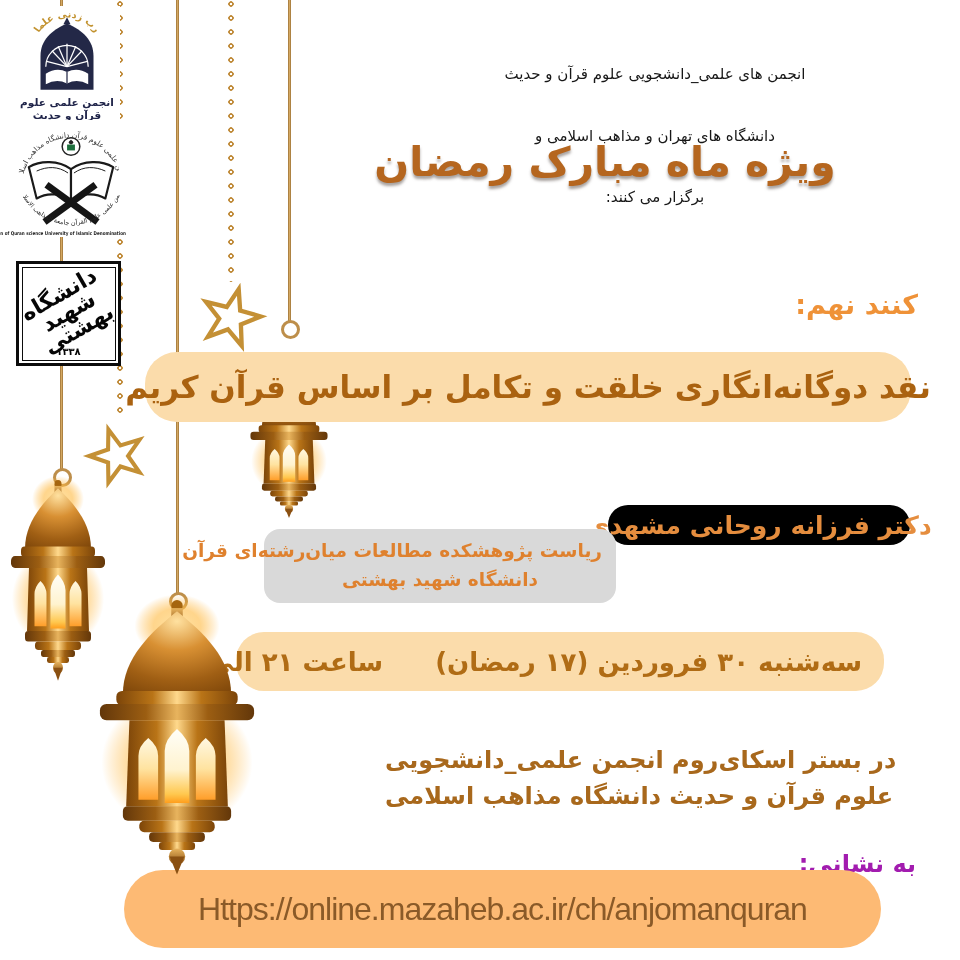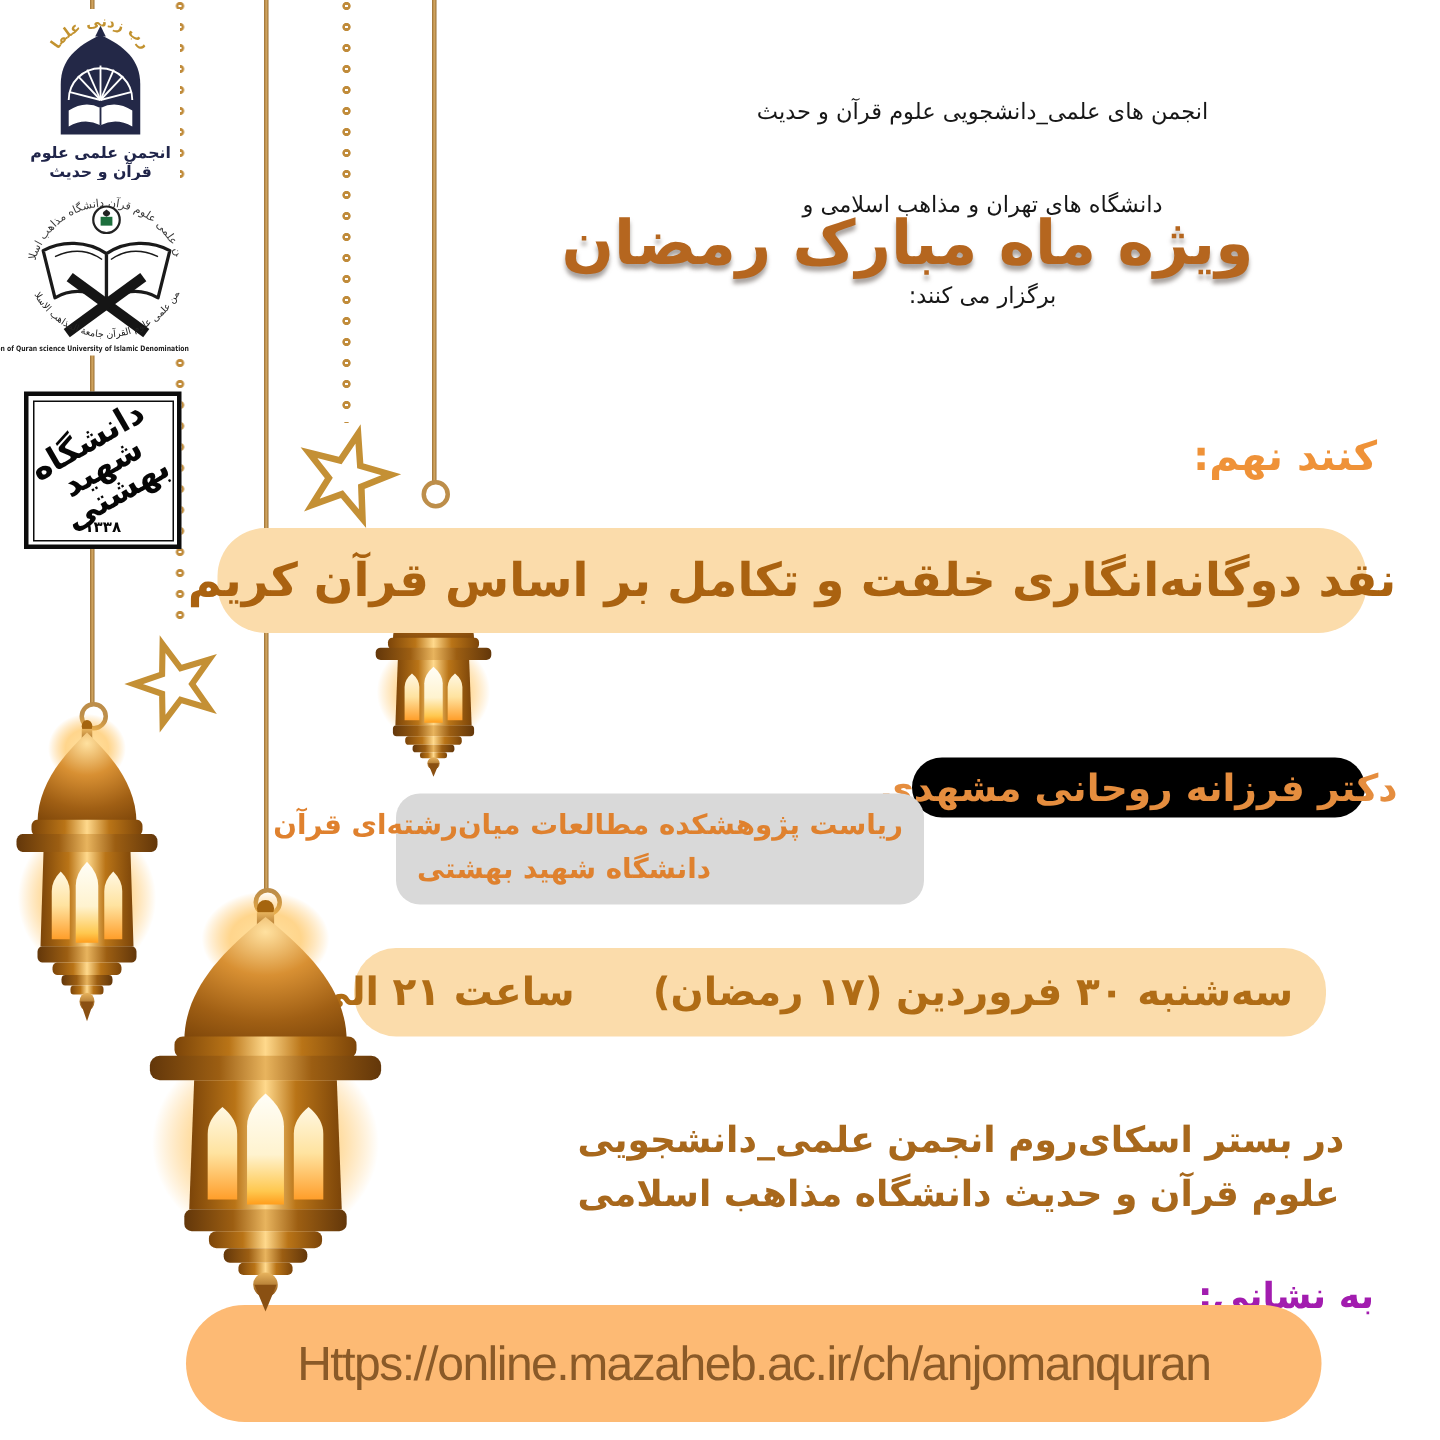--- a/index.html
+++ b/index.html
@@ -57,21 +57,21 @@
   .title-band{left:145px;top:352px;width:766px;height:70px;border-radius:32px;z-index:4;justify-content:center;}
   .title-band .txt{color:#aa6210;font-weight:bold;font-size:31px;white-space:nowrap;}
   .speaker-pill{
     position:absolute;left:608px;top:467px;width:302px;height:40px;border-radius:26px;
     background:#000000;display:flex;align-items:center;justify-content:center;z-index:2;margin-top:38px;
   }
   .speaker-pill .txt{color:#e58d3e;font-weight:bold;font-size:25px;white-space:nowrap;}
   .affil-box{
     position:absolute;left:264px;top:529px;width:352px;height:74px;border-radius:16px;
     background:#d9d9d9;z-index:2;display:flex;flex-direction:column;justify-content:center;
-    padding:12px 14px;box-sizing:border-box;text-align:left;
+    padding:12px 14px;box-sizing:border-box;text-align:center;
   }
   .affil-box div{color:#df812e;font-weight:bold;font-size:18.5px;line-height:1.55;white-space:nowrap;}
   .date-band{left:236px;top:632px;width:648px;height:59px;border-radius:28px;z-index:2;
     justify-content:flex-start;gap:52px;padding:0 22px;box-sizing:border-box;}
   .date-band .txt{color:#b06c15;font-weight:bold;font-size:26px;white-space:nowrap;}
 
   .platform{
     position:absolute;left:385px;top:742px;width:515px;text-align:left;z-index:2;
     color:#a8681c;font-weight:bold;font-size:24px;line-height:1.5;
   }

